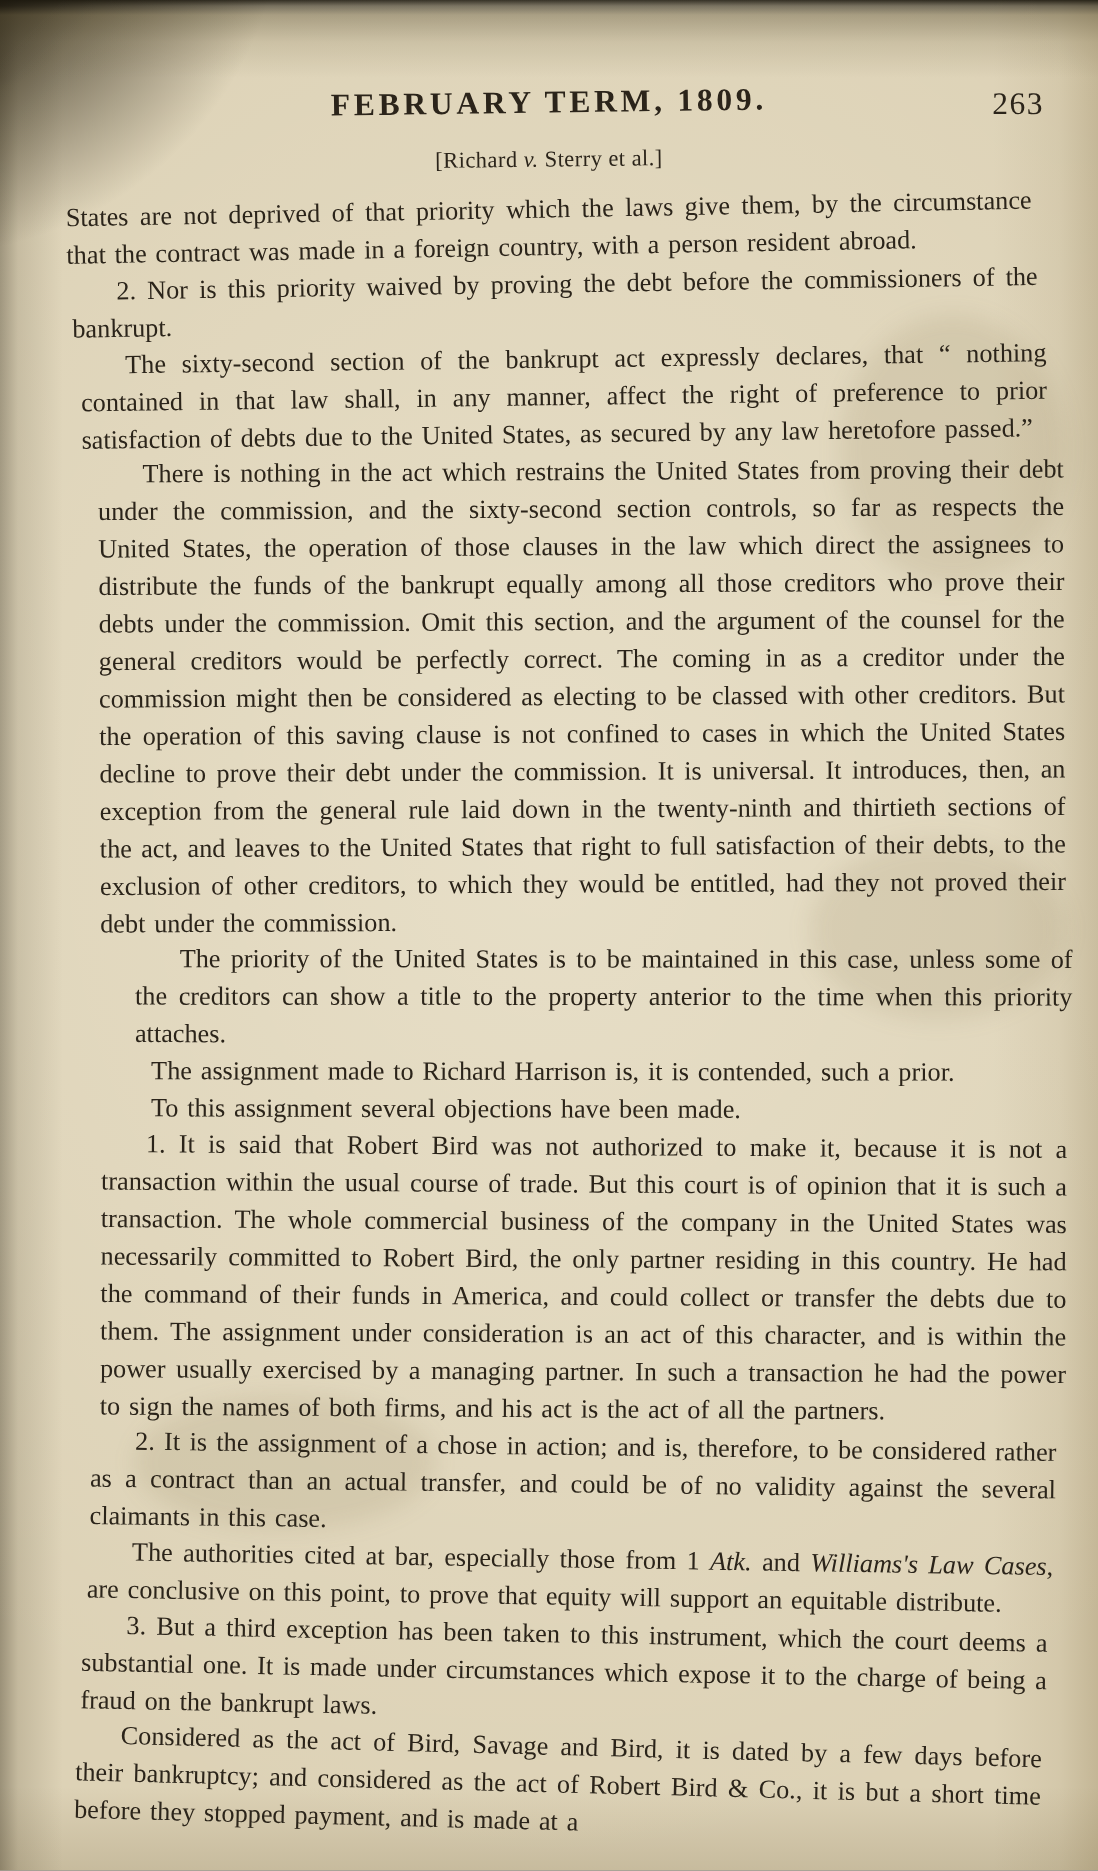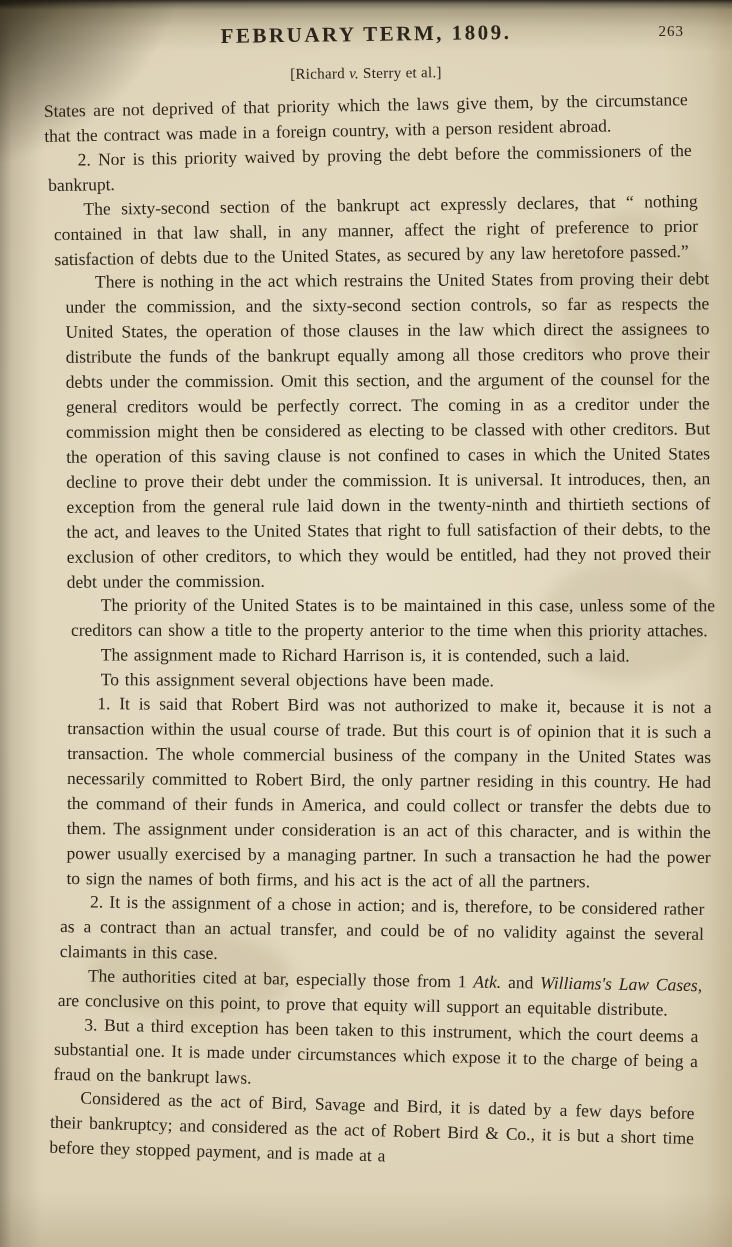--- a/index.html
+++ b/index.html
@@ -15,28 +15,28 @@
       radial-gradient(ellipse 120% 85% at 50% 45%, rgba(255,252,240,0.30), rgba(0,0,0,0) 65%),
       linear-gradient(180deg, rgba(28,24,14,0.92) 0px, rgba(28,24,14,0.55) 4px, rgba(96,85,56,0.45) 10px, rgba(120,108,75,0.20) 28px, rgba(0,0,0,0) 52px),
       radial-gradient(circle at -50px -70px, rgba(18,14,6,0.95) 70px, rgba(40,33,16,0.55) 140px, rgba(0,0,0,0) 240px),
       linear-gradient(90deg, rgba(55,47,28,0.40) 0px, rgba(80,70,45,0.18) 12px, rgba(0,0,0,0) 42px),
       linear-gradient(270deg, rgba(130,110,66,0.28) 0px, rgba(130,110,66,0.10) 26px, rgba(0,0,0,0) 70px),
       linear-gradient(0deg, rgba(110,94,58,0.20) 0px, rgba(0,0,0,0) 56px),
       var(--paper);
   }
   .smudge{position:absolute;border-radius:50%;
     background:rgba(120,103,64,0.12);filter:blur(7px);pointer-events:none;}
-  .header{position:relative;height:30px;margin-top:22px;}
+  .header{position:relative;height:30px;margin-top:56px;}
   .running-title{
     position:absolute;left:0;right:0;text-align:center;
     font-size:21px;font-weight:bold;letter-spacing:2.5px;
     transform:rotate(-0.8deg);
   }
   .page-number{
-    position:absolute;right:48px;top:1px;font-size:15px;letter-spacing:1px;
+    position:absolute;right:36px;top:1px;font-size:21px;letter-spacing:1px;
   }
   .caption{
     text-align:center;font-size:15px;margin-top:13px;
     transform:rotate(-0.7deg);letter-spacing:0.3px;
   }
   .body{
     margin-top:11px;padding:0 30px 0 58px;
   }
   .para{
     margin:0;font-size:17.5px;line-height:25px;
@@ -60,22 +60,22 @@
     <div class="page-number">263</div>
   </div>
 
   <div class="caption"><span>[Richard </span><span class="it">v.</span><span> Sterry et al.]</span></div>
 
   <div class="body">
       <p class="para noindent" style="transform: translateX(-14px) rotate(-1.05deg);"><span>States are not deprived of that priority which the laws give them, by the circumstance that the contract was made in a foreign country, with a person resident abroad.</span></p>
       <p class="para" style="transform: translateX(-10px) rotate(-0.9deg);"><span>2. Nor is this priority waived by proving the debt before the commissioners of the bankrupt.</span></p>
       <p class="para" style="transform: translateX(-4px) rotate(-0.75deg);"><span>The sixty-second section of the bankrupt act expressly declares, that “ nothing contained in that law shall, in any manner, affect the right of preference to prior satisfaction of debts due to the United States, as secured by any law heretofore passed.”</span></p>
       <p class="para" style="transform: translateX(8px) rotate(-0.3deg);"><span>There is nothing in the act which restrains the United States from proving their debt under the commission, and the sixty-second section controls, so far as respects the United States, the operation of those clauses in the law which direct the assignees to distribute the funds of the bankrupt equally among all those creditors who prove their debts under the commission.  Omit this section, and the argument of the counsel for the general creditors would be perfectly correct.  The coming in as a creditor under the commission might then be considered as electing to be classed with other creditors.  But the operation of this saving clause is not confined to cases in which the United States decline to prove their debt under the commission.  It is universal.  It introduces, then, an exception from the general rule laid down in the twenty-ninth and thirtieth sections of the act, and leaves to the United States that right to full satisfaction of their debts, to the exclusion of other creditors, to which they would be entitled, had they not proved their debt under the commission.</span></p>
-      <p class="para" style="transform: translateX(13px) rotate(0.05deg);"><span>The priority of the United States is to be maintained in this case, unless some of the creditors can show a title to the property anterior to the time when this priority attaches.</span></p>
-      <p class="para" style="transform: translateX(13px) rotate(0.1deg);"><span>The assignment made to Richard Harrison is, it is contended, such a laid.</span></p>
+      <p class="para" style="transform: translateX(13px) rotate(0.05deg); margin-left: 19px;"><span>The priority of the United States is to be maintained in this case, unless some of the creditors can show a title to the property anterior to the time when this priority attaches.</span></p>
+      <p class="para" style="transform: translateX(13px) rotate(0.1deg);"><span>The assignment made to Richard Harrison is, it is contended, such a prior.</span></p>
       <p class="para" style="transform: translateX(13px) rotate(0.15deg);"><span>To this assignment several objections have been made.</span></p>
       <p class="para" style="transform: translateX(9px) rotate(0.35deg);"><span>1. It is said that Robert Bird was not authorized to make it, because it is not a transaction within the usual course of trade.  But this court is of opinion that it is such a transaction.  The whole commercial business of the company in the United States was necessarily committed to Robert Bird, the only partner residing in this country.  He had the command of their funds in America, and could collect or transfer the debts due to them.  The assignment under consideration is an act of this character, and is within the power usually exercised by a managing partner.  In such a transaction he had the power to sign the names of both firms, and his act is the act of all the partners.</span></p>
       <p class="para" style="transform: translateX(2px) rotate(0.7deg);"><span>2. It is the assignment of a chose in action; and is, therefore, to be considered rather as a contract than an actual transfer, and could be of no validity against the several claimants in this case.</span></p>
       <p class="para" style="transform: translateX(0px) rotate(0.9deg);"><span>The authorities cited at bar, especially those from 1 </span><span class="it">Atk.</span><span> and </span><span class="it">Williams's Law Cases</span><span>, are conclusive on this point, to prove that equity will support an equitable distribute.</span></p>
       <p class="para" style="transform: translateX(-4px) rotate(1.1deg);"><span>3. But a third exception has been taken to this instrument, which the court deems a substantial one.  It is made under circumstances which expose it to the charge of being a fraud on the bankrupt laws.</span></p>
       <p class="para" style="transform: translateX(-8px) rotate(1.45deg);"><span>Considered as the act of Bird, Savage and Bird, it is dated by a few days before their bankruptcy; and considered as the act of Robert Bird &amp; Co., it is but a short time before they stopped payment, and is made at a</span></p>
     </div>
 
 </div>
 

